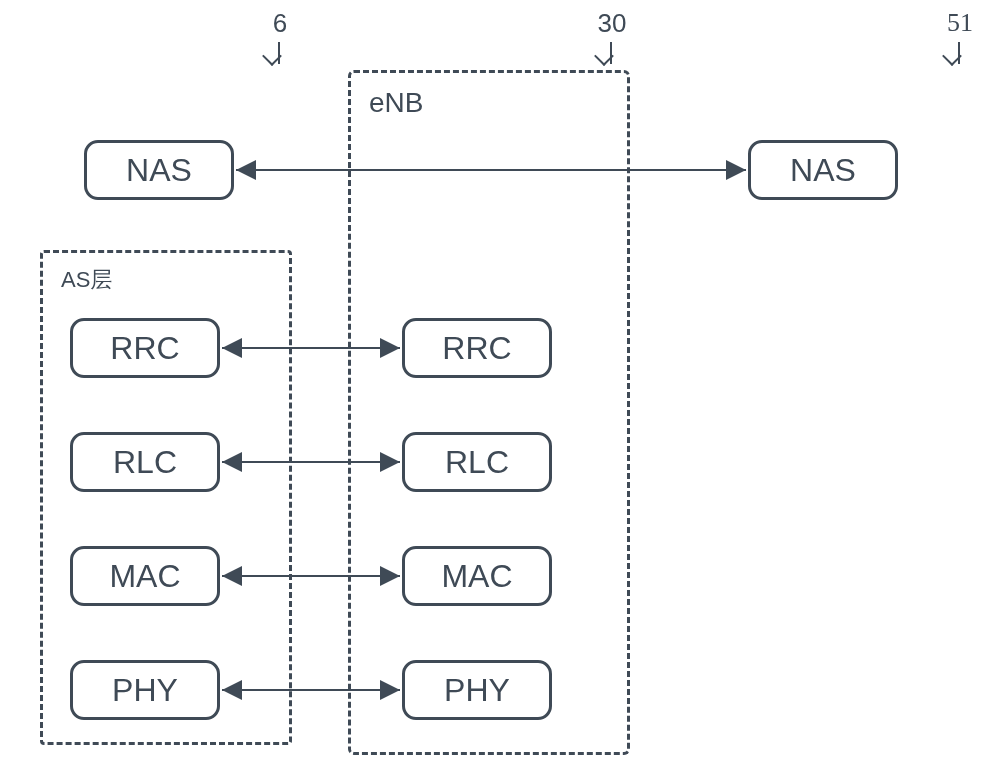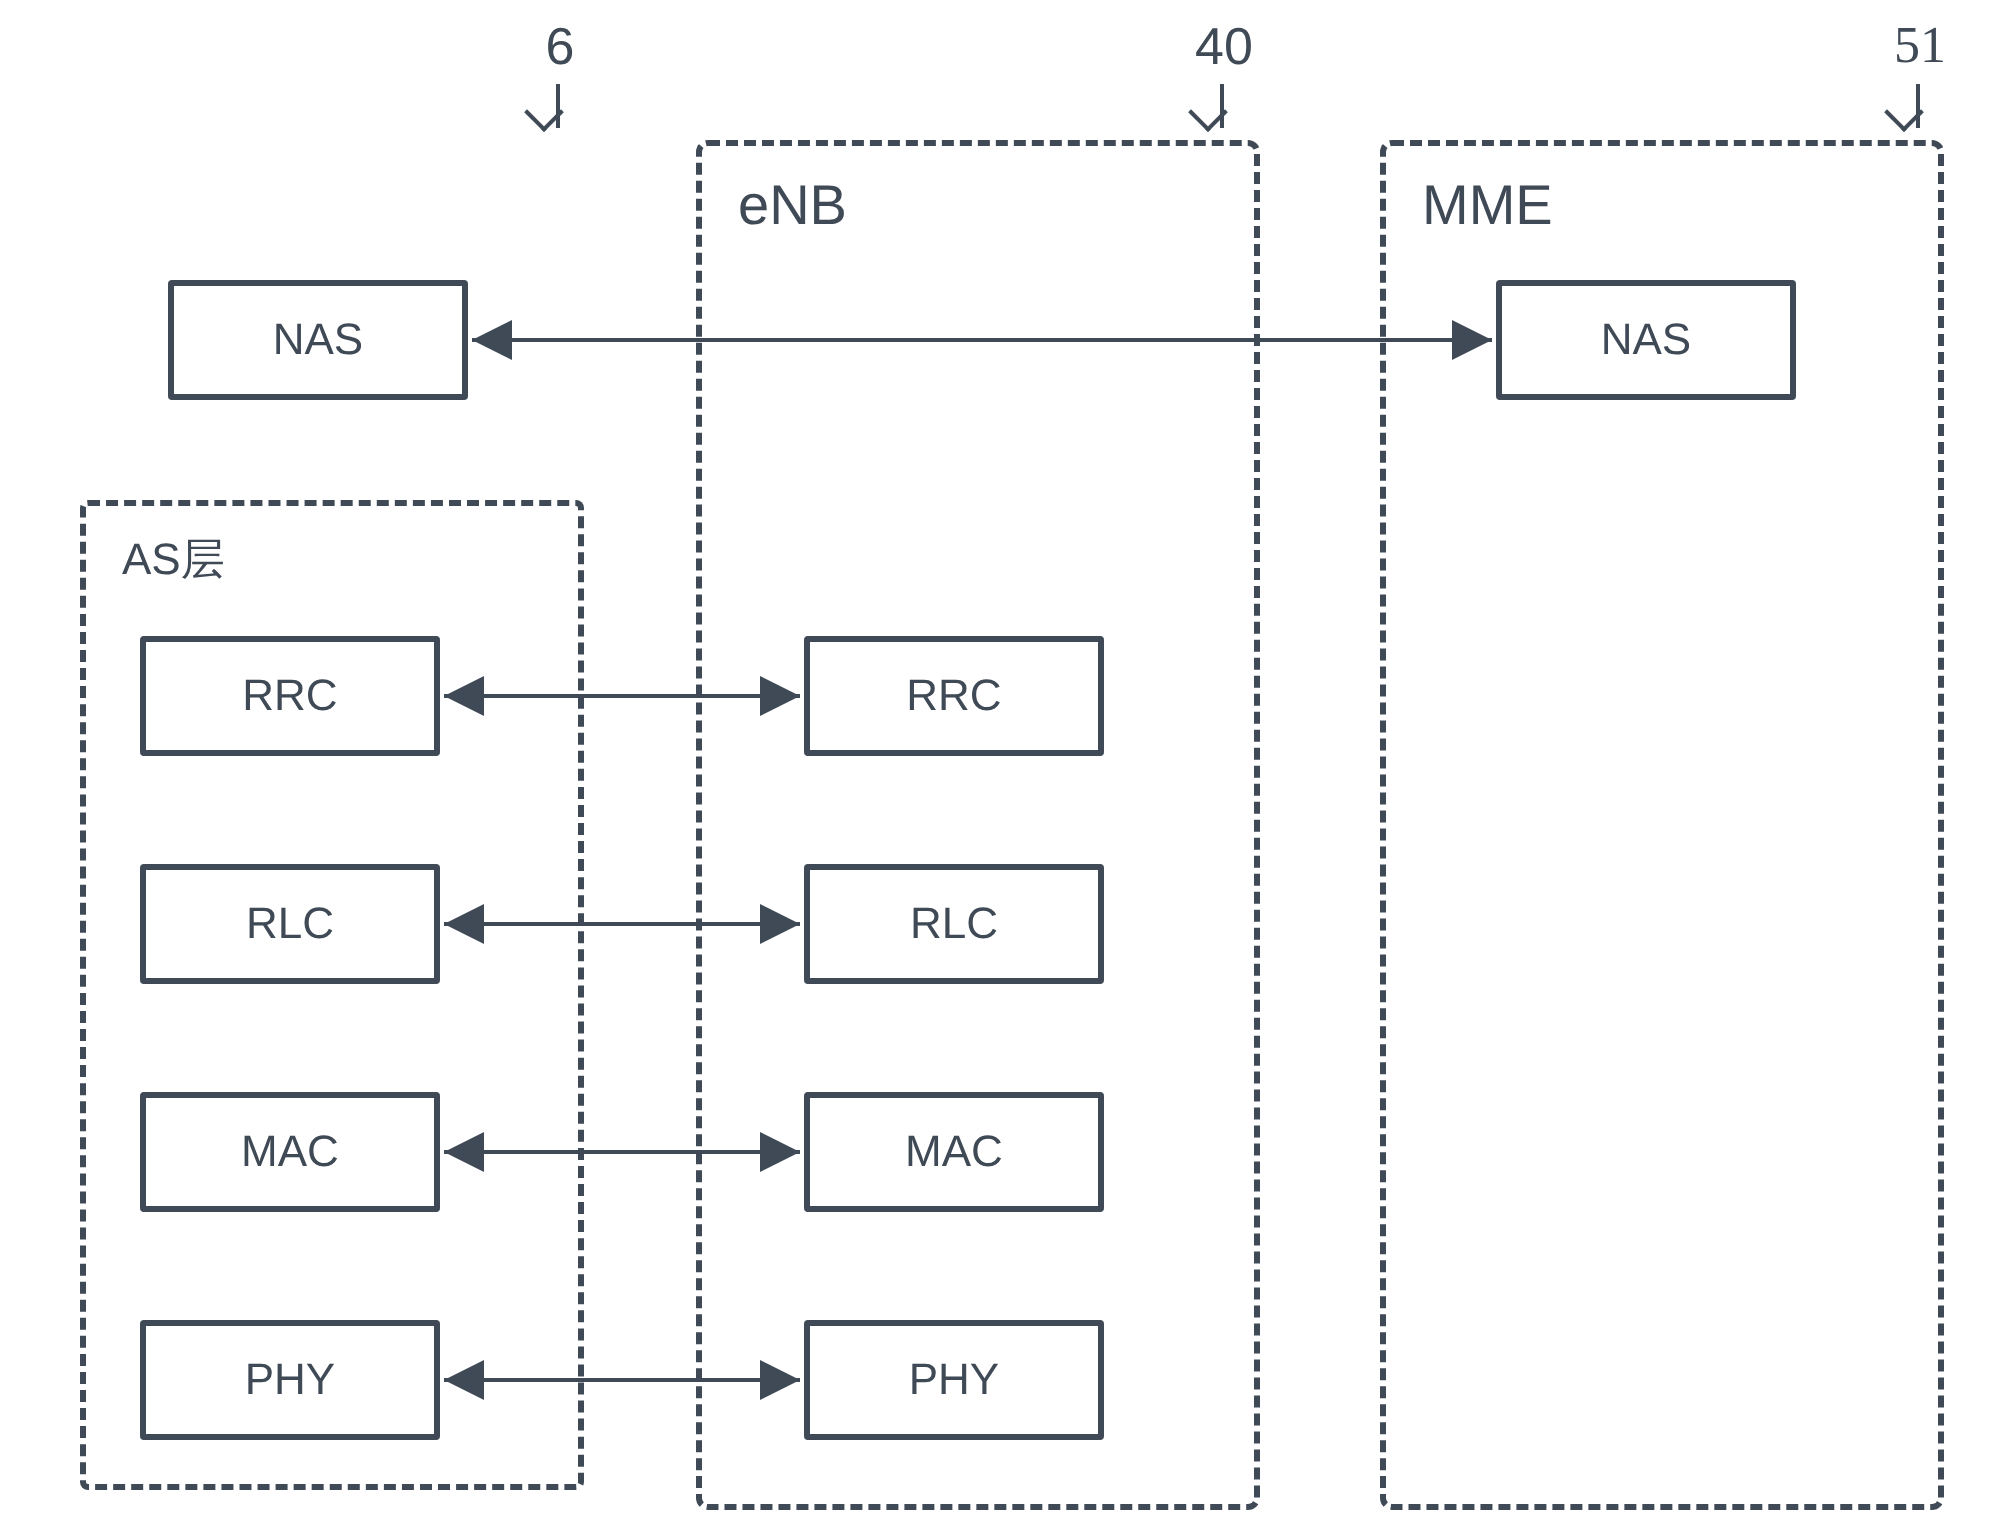--- a/index.html
+++ b/index.html
@@ -44,23 +44,23 @@
   .as-label {
     font-size: 22px;
   }
   .proto {
     position: absolute;
     border: 3px solid #3f4a56;
     background: #fff;
     display: flex;
     align-items: center;
     justify-content: center;
-    font-size: 22px;
+    font-size: 32px;
     white-space: nowrap;
-    border-radius: 2px;
+    border-radius: 14px;
   }
   svg.arrows {
     position: absolute;
     left: 0; top: 0;
     width: 1000px; height: 770px;
     pointer-events: none;
   }
   .arrow-line {
     stroke: #3f4a56;
     stroke-width: 2;
@@ -69,35 +69,32 @@
 </head>
 <body>
 
 <div class="canvas">
 
   <div class="label-top" style="left:250px; top:8px; width:60px;">6</div>
   <div class="tick" style="left:278px; top:42px; height:22px;">
     <div style="position:absolute; left:-6px; bottom:-2px; width:14px; height:14px; border-left:2px solid #3f4a56; border-bottom:2px solid #3f4a56; transform:rotate(-45deg); transform-origin:bottom left;"></div>
   </div>
 
-  <div class="label-top" style="left:582px; top:8px; width:60px;">40</div>
+  <div class="label-top" style="left:582px; top:8px; width:60px;">30</div>
   <div class="tick" style="left:610px; top:42px; height:22px;">
     <div style="position:absolute; left:-6px; bottom:-2px; width:14px; height:14px; border-left:2px solid #3f4a56; border-bottom:2px solid #3f4a56; transform:rotate(-45deg); transform-origin:bottom left;"></div>
   </div>
 
   <div class="label-top" style="left:930px; top:8px; width:60px;font-family:Liberation Serif, serif;">51</div>
   <div class="tick" style="left:958px; top:42px; height:22px;">
     <div style="position:absolute; left:-6px; bottom:-2px; width:14px; height:14px; border-left:2px solid #3f4a56; border-bottom:2px solid #3f4a56; transform:rotate(-45deg); transform-origin:bottom left;"></div>
   </div>
 
   <div class="col" style="left:348px; top:70px; width:282px; height:685px;">
     <div class="col-title" style="left:18px; top:14px;">eNB</div>
-  </div>
-  <div class="col" style="left:690px; top:70px; width:282px; height:685px;">
-    <div class="col-title" style="left:18px; top:14px;">MME</div>
   </div>
 
   <div class="as-box" style="left:40px; top:250px; width:252px; height:495px;">
     <div class="as-label" style="position:absolute; left:18px; top:12px;">AS层</div>
   </div>
 
   <div class="proto" style="left:84px;  top:140px; width:150px; height:60px;">NAS</div>
   <div class="proto" style="left:748px; top:140px; width:150px; height:60px;">NAS</div>
 
   <div class="proto" style="left:70px;  top:318px; width:150px; height:60px;">RRC</div>

